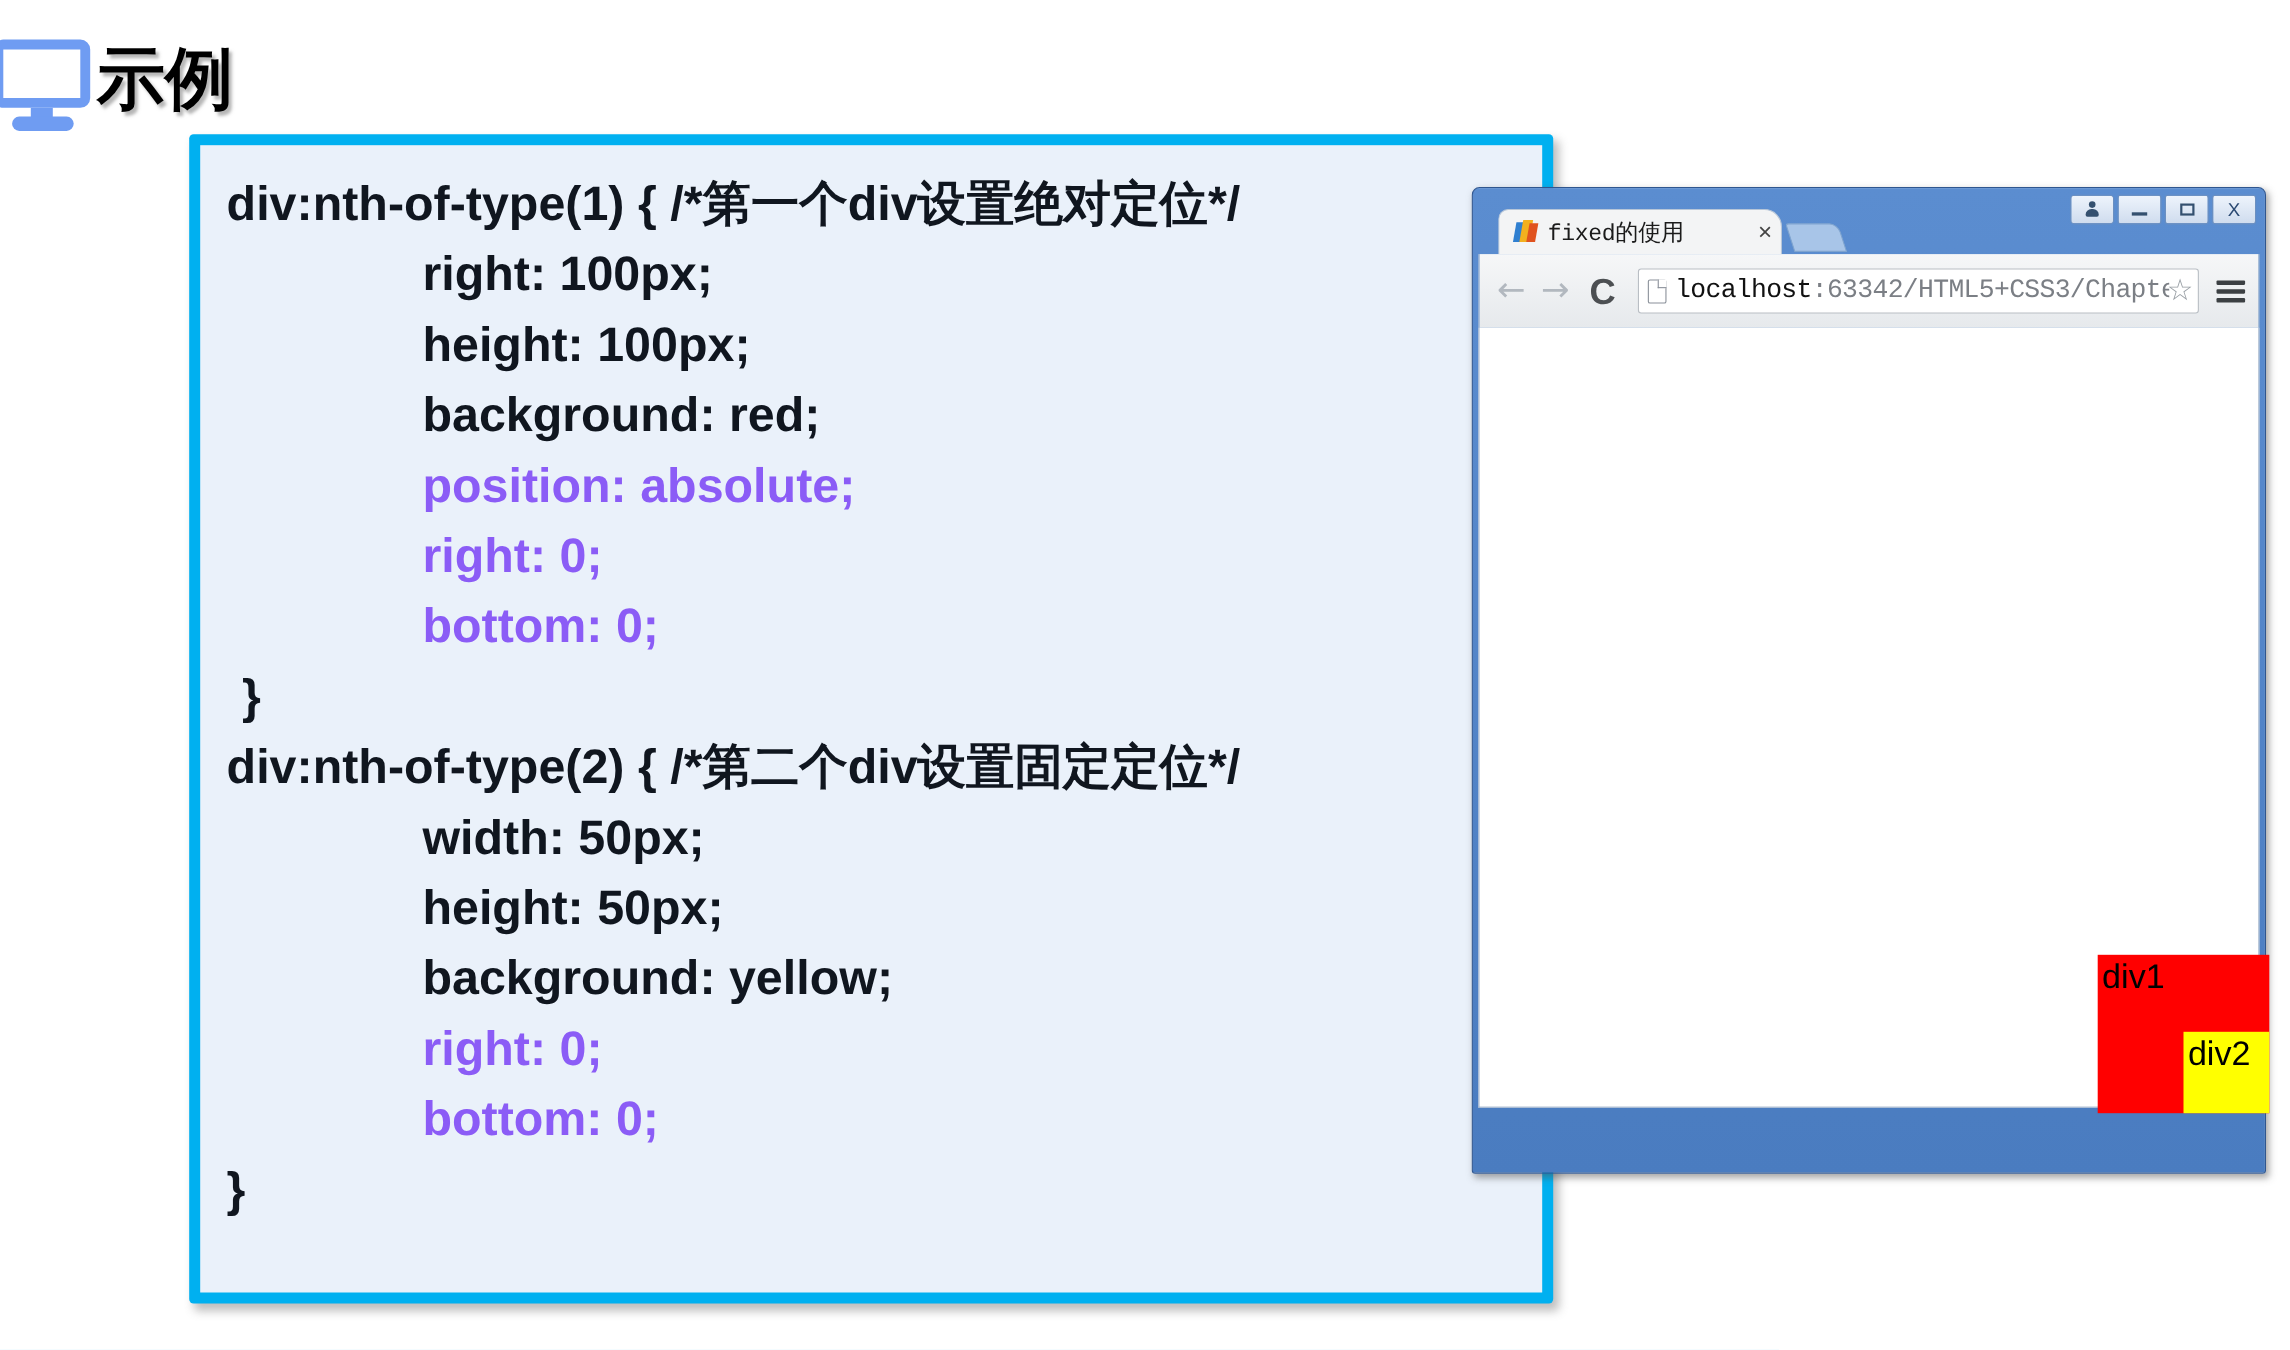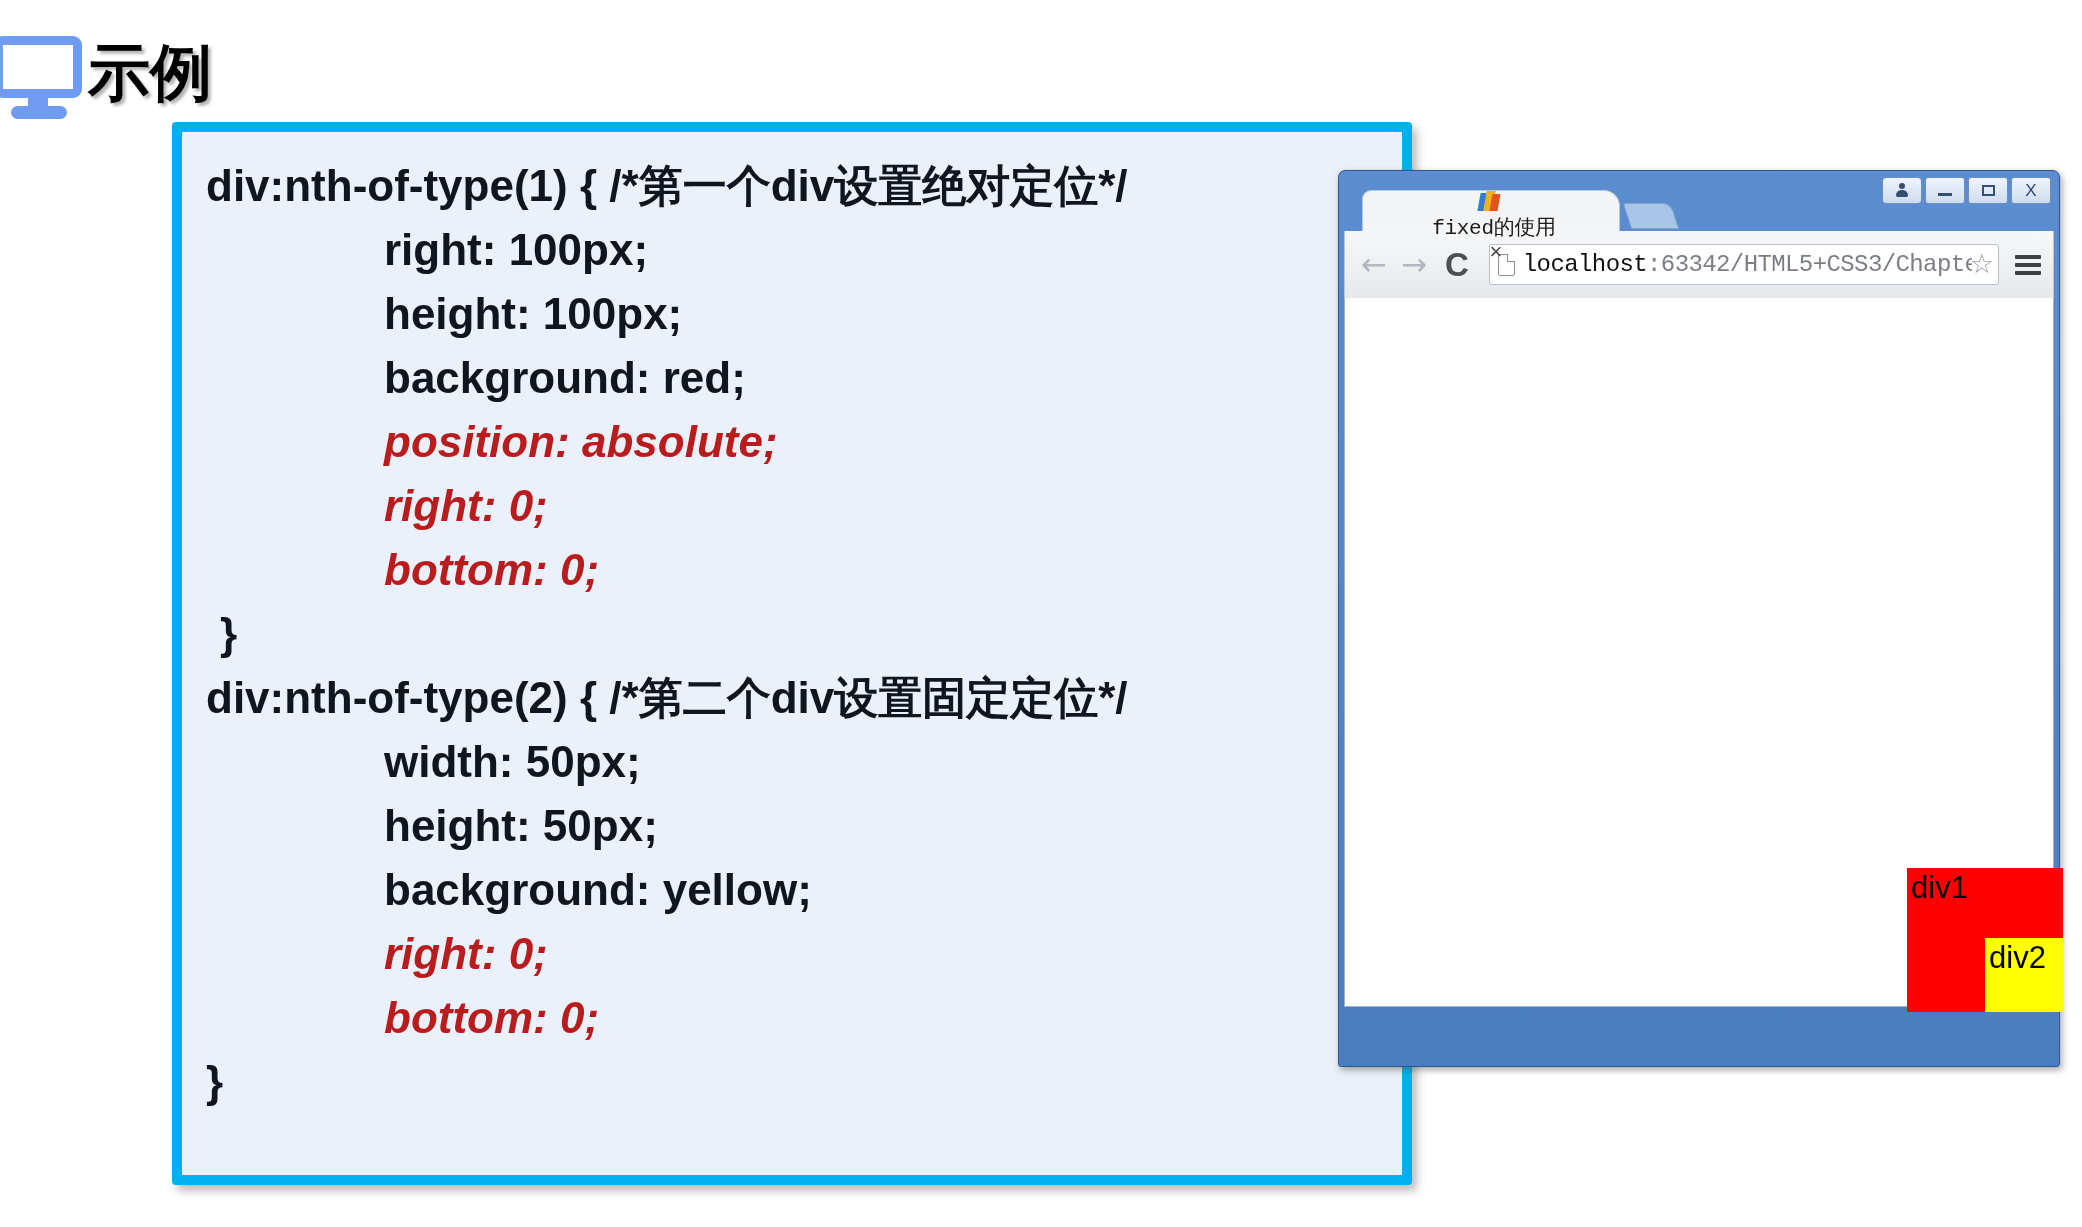--- a/index.html
+++ b/index.html
@@ -87,21 +87,21 @@
     position: relative;
   }
   .code-line {
     font-family: "Liberation Sans", "DejaVu Sans", sans-serif;
     font-weight: 700;
     font-size: 44px;
     line-height: 64px;
     color: #10161f;
     white-space: nowrap;
   }
-  .code-line.red { color: #b91c1c; font-style: italic; }
+  .code-line.red { color: #8b5cf6; }
   .code-line.indent { padding-left: 178px; }
   .code-line.indent-close { padding-left: 14px; }
   .overflow-line { position: relative; z-index: 2; }
 
   
   #browser-window {
     position: absolute;
     left: 1338px;
     top: 170px;
     width: 722px;
@@ -161,21 +161,20 @@
     height: 41px;
     background: #f3f4f5;
     border-radius: 9px 16px 0 0;
     display: flex;
     align-items: center;
     padding: 0 8px 0 14px;
     border: 1px solid #b7c6d8;
     border-bottom: none;
     z-index: 3;
     transform: skewX(0deg);
-    flex-direction: column;
   }
   .tab-favicon {
     width: 22px; height: 22px;
     position: relative;
     flex: 0 0 auto;
     margin-right: 8px;
   }
   .tab-favicon .p1 { position:absolute; left:0; top:2px; width:9px; height:18px; background:#2f7fd0; transform: skewX(-10deg); }
   .tab-favicon .p2 { position:absolute; left:6px; top:0px; width:9px; height:20px; background:#f2b01e; transform: skewX(-10deg); }
   .tab-favicon .p3 { position:absolute; left:12px; top:3px; width:8px; height:17px; background:#e0531f; transform: skewX(-10deg); }

